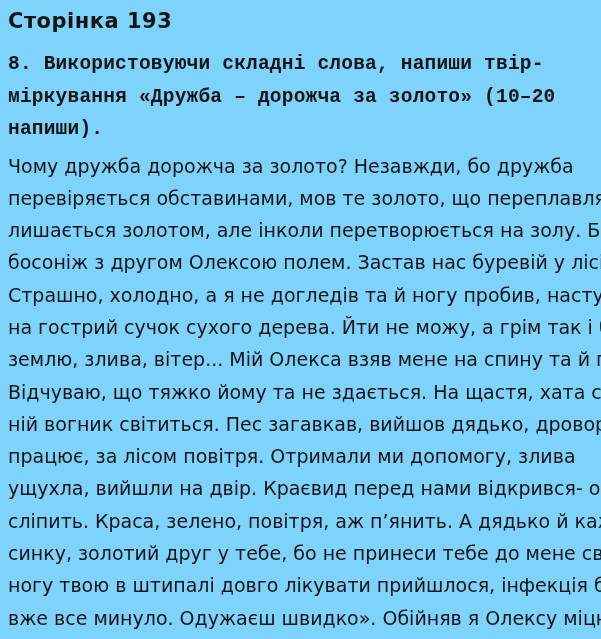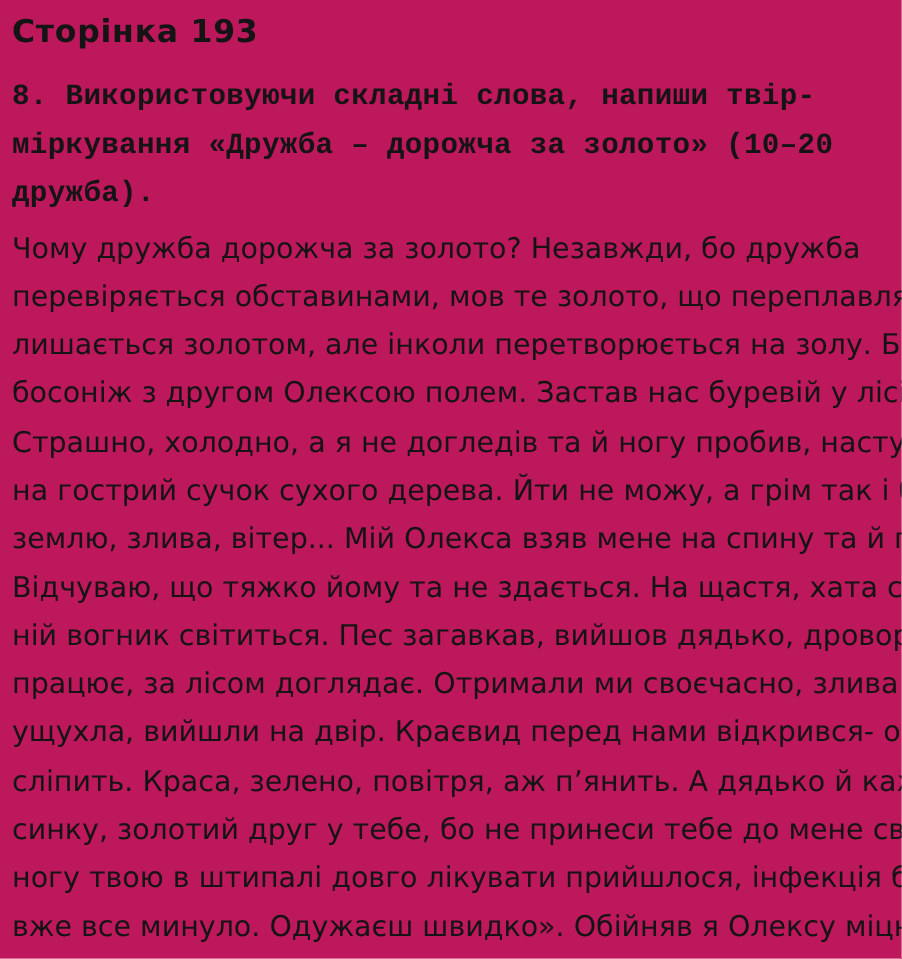--- a/index.html
+++ b/index.html
@@ -13,21 +13,21 @@
     overflow: hidden;
     font-family: "DejaVu Sans", sans-serif;
     color: #141414;
     -webkit-font-smoothing: antialiased;
   }
   .page {
     box-sizing: border-box;
     width: 601px;
     height: 639px;
     padding: 8px 10px 6px 8px;
-    background: #be185d;
+    background: #7dd3fc;
   }
   .page-title {
     font-size: 21px;
     font-weight: 700;
     letter-spacing: 0.5px;
     line-height: 26px;
     margin-bottom: 14px;
   }
   .task {
     font-weight: 700;
@@ -52,34 +52,34 @@
 </head>
 <body>
 
 <div class="page">
 
   <div class="page-title">Сторінка 193</div>
 
   <div class="task">
     <div class="line">8. Використовуючи складні слова, напиши твір-</div>
     <div class="line">міркування «Дружба – дорожча за золото» (10–20</div>
-    <div class="line">дружба).</div>
+    <div class="line">напиши).</div>
   </div>
 
   <div class="essay">
     <div class="line">Чому дружба дорожча за золото? Незавжди, бо дружба</div>
     <div class="line">перевіряється обставинами, мов те золото, що переплавляється і</div>
     <div class="line">лишається золотом, але інколи перетворюється на золу. Бігли ми</div>
     <div class="line">босоніж з другом Олексою полем. Застав нас буревій у лісі.</div>
     <div class="line">Страшно, холодно, а я не догледів та й ногу пробив, наступивши</div>
     <div class="line">на гострий сучок сухого дерева. Йти не можу, а грім так і б’є у</div>
     <div class="line">землю, злива, вітер... Мій Олекса взяв мене на спину та й поніс.</div>
     <div class="line">Відчуваю, що тяжко йому та не здається. На щастя, хата стоїть, а у</div>
     <div class="line">ній вогник світиться. Пес загавкав, вийшов дядько, дроворубом він</div>
-    <div class="line">працює, за лісом доглядає. Отримали ми своєчасно, злива</div>
+    <div class="line">працює, за лісом повітря. Отримали ми допомогу, злива</div>
     <div class="line">ущухла, вийшли на двір. Краєвид перед нами відкрився- очі</div>
     <div class="line">сліпить. Краса, зелено, повітря, аж п’янить. А дядько й каже: «Бач,</div>
     <div class="line">синку, золотий друг у тебе, бо не принеси тебе до мене своєчасно,</div>
     <div class="line">ногу твою в штипалі довго лікувати прийшлося, інфекція була та</div>
     <div class="line">вже все минуло. Одужаєш швидко». Обійняв я Олексу міцно, бо і</div>
     <div class="line">без слів все зрозуміло.</div>
   </div>
 
 </div>
 

